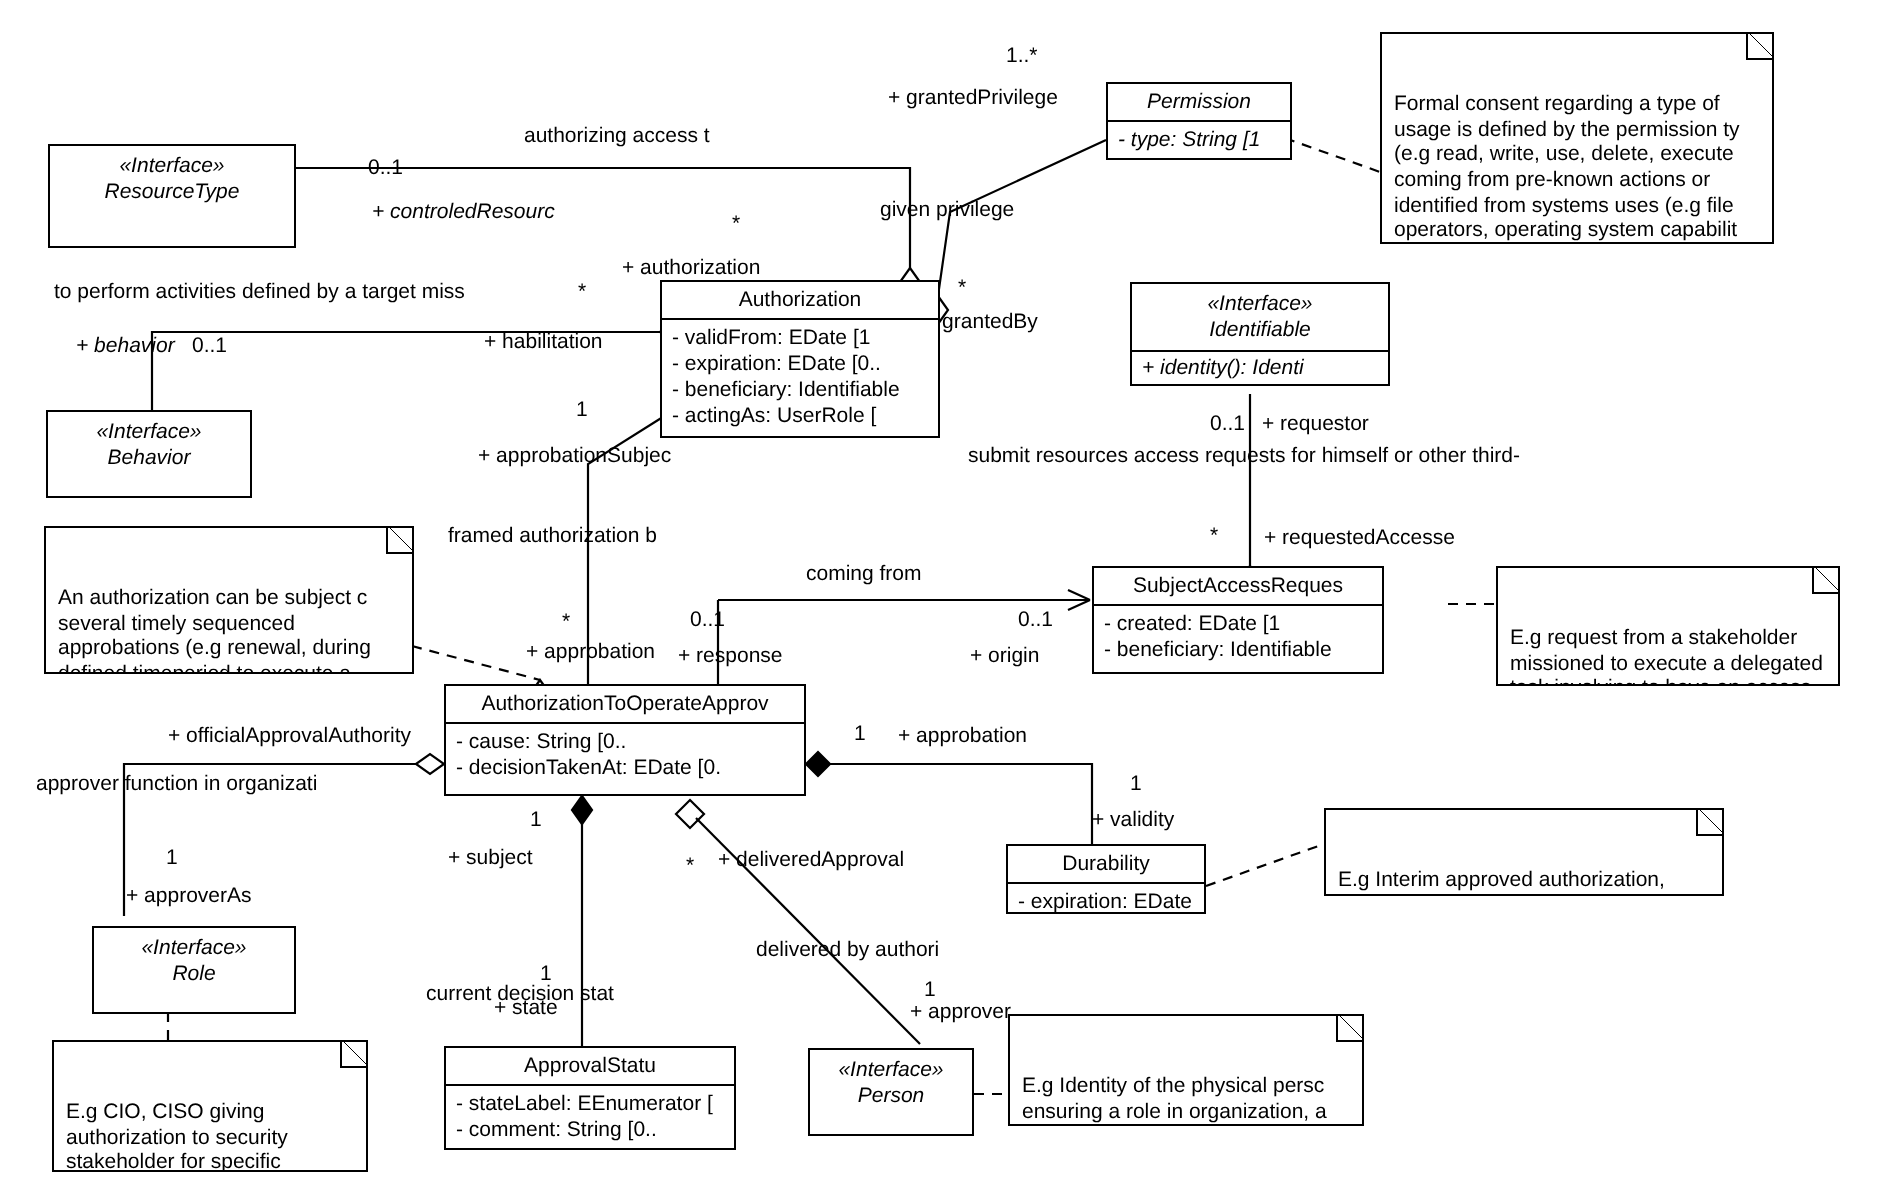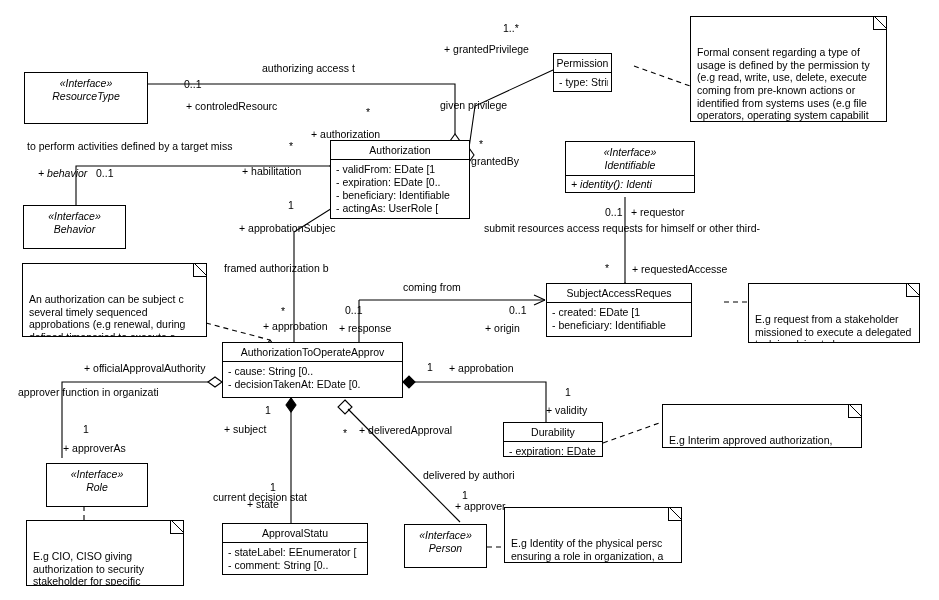--- a/index.html
+++ b/index.html
@@ -162,21 +162,21 @@
       <path d="M 724 302 L 748 302" stroke-dasharray="5,4"></path>
 
       <path d="M 84 488 L 84 520" stroke-dasharray="5,4"></path>
 
       <path d="M 487 547 L 504 547" stroke-dasharray="5,4"></path>
     </g>
   </svg>
 
   <div class="lbl" style="left:262px; top:62px;">authorizing access t</div>
   <div class="lbl mult" style="left:184px; top:78px;">0..1</div>
-  <div class="lbl" style="left:186px; top:100px;">+ controledResourc</div>
+  <div class="lbl" style="left:186px; top:100px;font-style:italic;">+ controledResourc</div>
 
   <div class="lbl mult" style="left:503px; top:22px;">1..*</div>
   <div class="lbl" style="left:444px; top:43px;">+ grantedPrivilege</div>
   <div class="lbl" style="left:440px; top:99px;">given privilege</div>
   <div class="lbl mult" style="left:479px; top:138px;">*</div>
   <div class="lbl" style="left:462px; top:155px;">+ grantedBy</div>
 
   <div class="lbl mult" style="left:366px; top:106px;">*</div>
   <div class="lbl" style="left:311px; top:128px;">+ authorization</div>
 
@@ -211,21 +211,21 @@
   <div class="lbl" style="left:63px;  top:442px;">+ approverAs</div>
 
   <div class="lbl mult" style="left:265px; top:404px;">1</div>
   <div class="lbl" style="left:224px; top:423px;">+ subject</div>
   <div class="lbl" style="left:213px; top:459px;margin-top:32px;">current decision stat</div>
   <div class="lbl mult" style="left:270px; top:481px;">1</div>
   <div class="lbl" style="left:247px; top:498px;">+ state</div>
 
   <div class="lbl mult" style="left:343px; top:427px;">*</div>
   <div class="lbl" style="left:359px; top:424px;">+ deliveredApproval</div>
-  <div class="lbl" style="left:378px; top:469px;margin-left:45px;">delivered by authori</div>
+  <div class="lbl" style="left:378px; top:469px;">delivered by authori</div>
   <div class="lbl mult" style="left:462px; top:489px;">1</div>
   <div class="lbl" style="left:455px; top:500px;">+ approver</div>
 
   <div class="lbl mult" style="left:427px; top:361px;">1</div>
   <div class="lbl" style="left:449px; top:362px;">+ approbation</div>
   <div class="lbl mult" style="left:565px; top:386px;">1</div>
   <div class="lbl" style="left:546px; top:404px;">+ validity</div>
 
   <div class="uml-class uml-iface" style="left:24px; top:72px; width:124px; height:52px;">
     <div class="uml-head">
@@ -244,21 +244,21 @@
   <div class="uml-class compartmented" style="left:330px; top:140px; width:140px; height:79px;">
     <div class="uml-name">Authorization</div>
     <div class="uml-attrs">
       <div>- validFrom: EDate [1</div>
       <div>- expiration: EDate [0..</div>
       <div>- beneficiary: Identifiable</div>
       <div>- actingAs: UserRole [</div>
     </div>
   </div>
 
-  <div class="uml-class compartmented" style="left:553px; top:53px; width:59px; height:39px;">
+  <div class="uml-class compartmented" style="left:553px; top:41px; width:93px; height:39px;font-style:italic;">
     <div class="uml-name">Permission</div>
     <div class="uml-attrs">
       <div>- type: String [1</div>
     </div>
   </div>
 
   <div class="uml-class uml-iface compartmented" style="left:565px; top:141px; width:130px; height:52px;">
     <div class="uml-head">
       <div class="uml-stereo">«Interface»</div>
       <div class="uml-iname">Identifiable</div>

